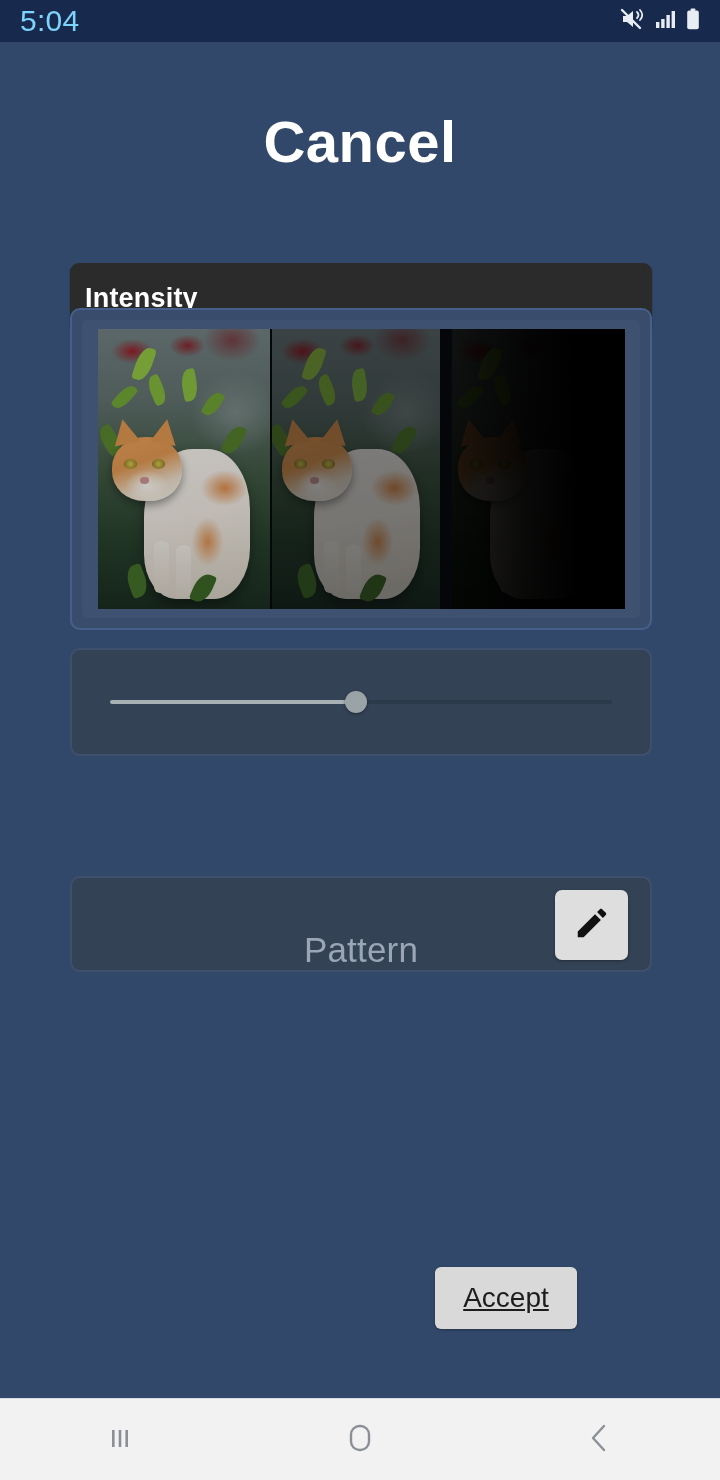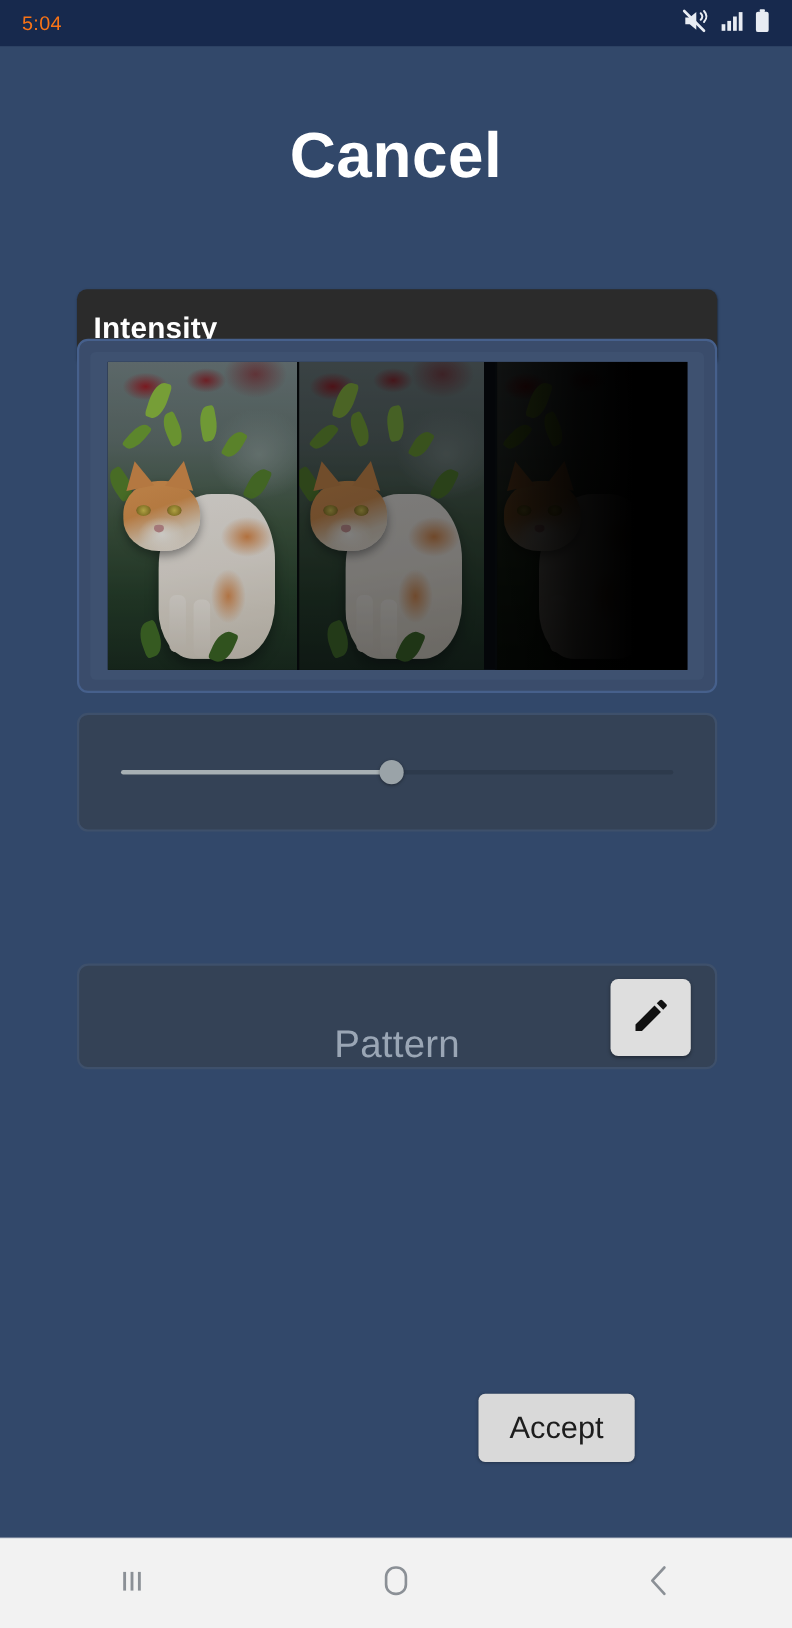--- a/index.html
+++ b/index.html
@@ -10,21 +10,21 @@
     overflow:hidden;
   }
   .screen { position:relative; width:720px; height:1480px; background:#32486a; }
 
   
   .statusbar{
     position:absolute; top:0; left:0; width:720px; height:42px;
     background:#17294d; display:flex; align-items:center;
     justify-content:space-between; padding:0 20px;
   }
-  .status-time{ color:#f97316; font-size:18px; letter-spacing:.3px; }
+  .status-time{ color:#7dd3fc; font-size:30px; letter-spacing:.3px; }
   .status-icons{ display:flex; align-items:center; gap:9px; }
   .ic{ display:block; }
 
   
   .page-title{
     position:absolute; top:108px; left:0; width:720px;
     text-align:center; color:#ffffff;
     font-size:58px; font-weight:bold; letter-spacing:.5px;
   }
 
@@ -165,21 +165,21 @@
   }
 
   
   .btn{
     position:absolute; height:62px; background:#d9d9d9; border-radius:6px;
     display:flex; align-items:center; justify-content:center;
     color:#1d1d1d; font-size:28px;
     box-shadow:0 1px 3px rgba(0,0,0,.3);
   }
   #btn-cancel{ left:144px; top:1267px; width:139px; }
-  #btn-accept{ left:435px; top:1267px; width:142px; }
+  #btn-accept{ left:435px; top:1267px; width:142px;text-decoration:underline; }
 
   
   .navbar{
     position:absolute; bottom:0; left:0; width:720px; height:82px;
     background:#f2f2f2; display:flex; align-items:center;
     border-top:1px solid #d9dde2;
   }
   .nav-item{ flex:1; display:flex; align-items:center; justify-content:center; }
 </style>
 </head>

